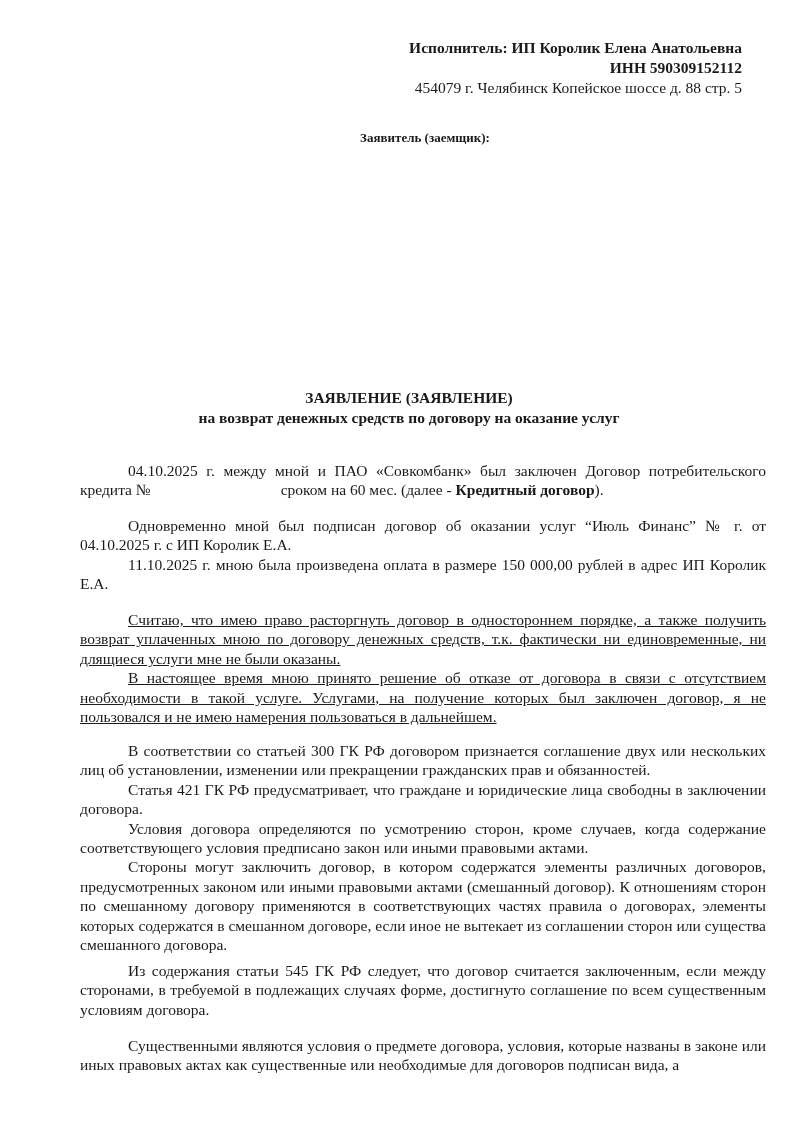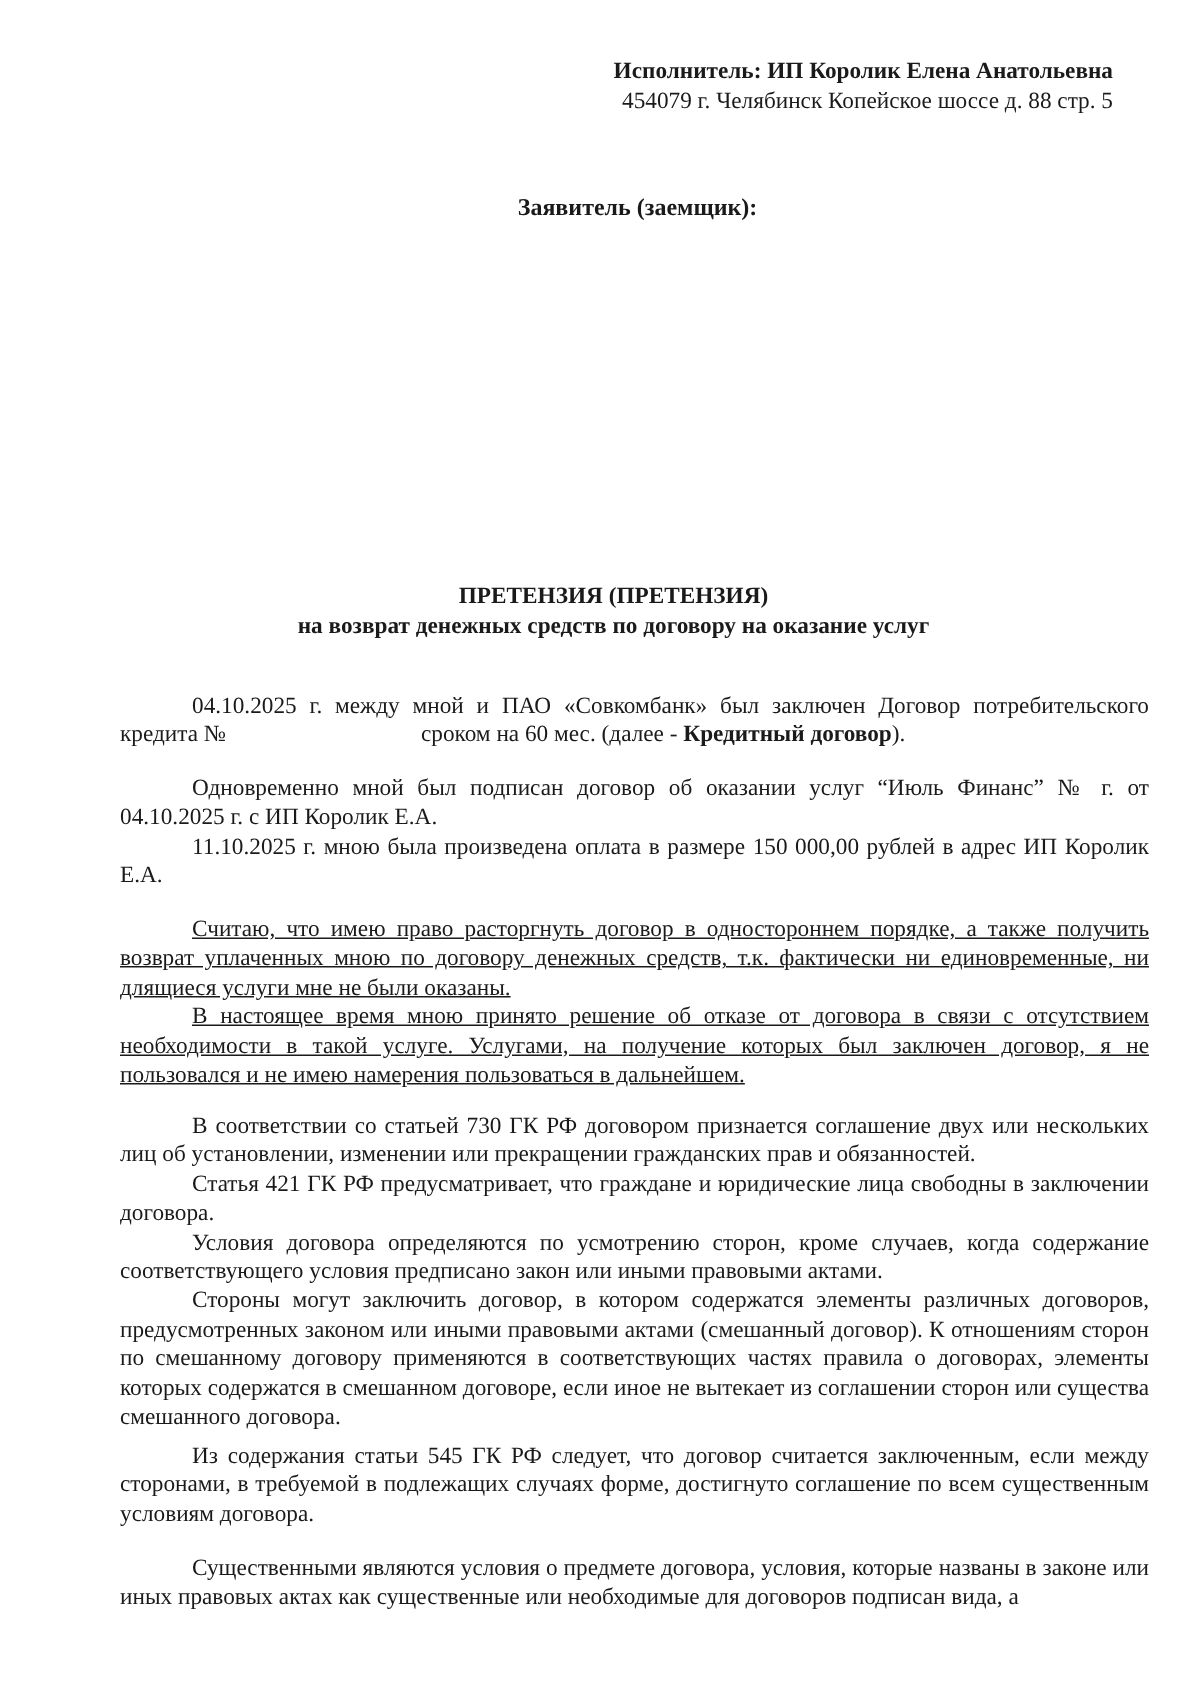--- a/index.html
+++ b/index.html
@@ -3,63 +3,64 @@
 <meta charset="utf-8">
 <style>
   html, body { margin: 0; padding: 0; background: #ffffff; }
   body { width: 800px; height: 1128px; overflow: hidden; position: relative;
          font-family: "Liberation Serif", serif; color: #1a1a1a; }
   .page { position: absolute; left: 0; top: 0; width: 800px; height: 1128px; }
   .hdr { position: absolute; right: 58px; text-align: right; font-size: 15.5px; line-height: 20px; }
   .hdr .b { font-weight: bold; }
   #hdr1 { top: 38px; }
   .applicant { position: absolute; top: 130px; left: 0; width: 800px; text-align: center;
-               font-weight: bold; font-size: 16px; padding-left: 50px; box-sizing: border-box; }
+               font-weight: bold; font-size: 13px; padding-left: 50px; box-sizing: border-box; }
   .title { position: absolute; top: 388px; left: 0; width: 800px; text-align: center;
            font-weight: bold; font-size: 15.5px; line-height: 20px; padding-left: 18px; box-sizing: border-box;}
   .body { position: absolute; left: 57px; width: 686px; font-size: 15.5px; line-height: 19.4px;
           text-align: justify; margin-left: 23px; }
   .body p { margin: 0; text-indent: 48px; }
   .u { text-decoration: underline; }
   .bold { font-weight: bold; }
   .gap { display: inline-block; width: 130px; }
 </style>
 </head>
 <body>
 
 <div class="page">
 
   <div class="hdr" id="hdr1">
     <div class="b">Исполнитель: ИП Королик Елена Анатольевна</div>
+    <div class="b">ИНН 590309152112</div>
     <div>454079 г. Челябинск Копейское шоссе д. 88 стр. 5</div>
   </div>
 
   <div class="applicant">Заявитель (заемщик):</div>
 
   <div class="title">
-    <div>ПРЕТЕНЗИЯ (ПРЕТЕНЗИЯ)</div>
+    <div>ЗАЯВЛЕНИЕ (ЗАЯВЛЕНИЕ)</div>
     <div>на возврат денежных средств по договору на оказание услуг</div>
   </div>
 
   <div class="body" style="top:461px;">
     <p><span>04.10.2025 г. между мной и ПАО «Совкомбанк» был заключен Договор потребительского кредита №</span><span class="gap"></span><span>сроком на 60 мес. (далее - </span><span class="bold">Кредитный договор</span><span>).</span></p>
   </div>
 
   <div class="body" style="top:516px;">
     <p>Одновременно мной был  подписан договор об оказании услуг “Июль Финанс” №           г. от 04.10.2025 г. с  ИП Королик Е.А.</p>
     <p>11.10.2025 г. мною была произведена оплата в размере 150 000,00 рублей в адрес ИП Королик Е.А.</p>
   </div>
 
   <div class="body u" style="top:610px;">
     <p>Считаю, что имею право расторгнуть договор в одностороннем порядке, а также получить возврат уплаченных мною по договору денежных средств, т.к. фактически ни единовременные, ни длящиеся услуги мне не были оказаны.</p>
     <p>В настоящее время мною принято решение об отказе от договора в связи с отсутствием необходимости в такой услуге. Услугами, на получение которых был заключен договор, я не пользовался и не имею намерения пользоваться в дальнейшем.</p>
   </div>
 
   <div class="body" style="top:741px;">
-    <p>В соответствии со статьей 730 ГК РФ договором признается соглашение двух или нескольких лиц об установлении, изменении или прекращении гражданских прав и обязанностей.</p>
+    <p>В соответствии со статьей 300 ГК РФ договором признается соглашение двух или нескольких лиц об установлении, изменении или прекращении гражданских прав и обязанностей.</p>
     <p>Статья 421 ГК РФ предусматривает, что граждане и юридические лица свободны в заключении договора.</p>
     <p>Условия договора определяются по усмотрению сторон, кроме случаев, когда содержание соответствующего условия предписано закон или иными правовыми актами.</p>
     <p>Стороны могут заключить договор, в котором содержатся элементы различных договоров, предусмотренных законом или иными правовыми актами (смешанный договор). К отношениям сторон по смешанному договору применяются в соответствующих частях правила о договорах, элементы которых содержатся в смешанном договоре, если иное не вытекает из соглашении сторон или существа смешанного договора.</p>
   </div>
 
   <div class="body" style="top:961px;">
     <p>Из содержания статьи 545 ГК РФ следует, что договор считается заключенным, если между сторонами, в требуемой в подлежащих случаях форме, достигнуто соглашение по всем существенным условиям договора.</p>
   </div>
 
   <div class="body" style="top:1036px;">

